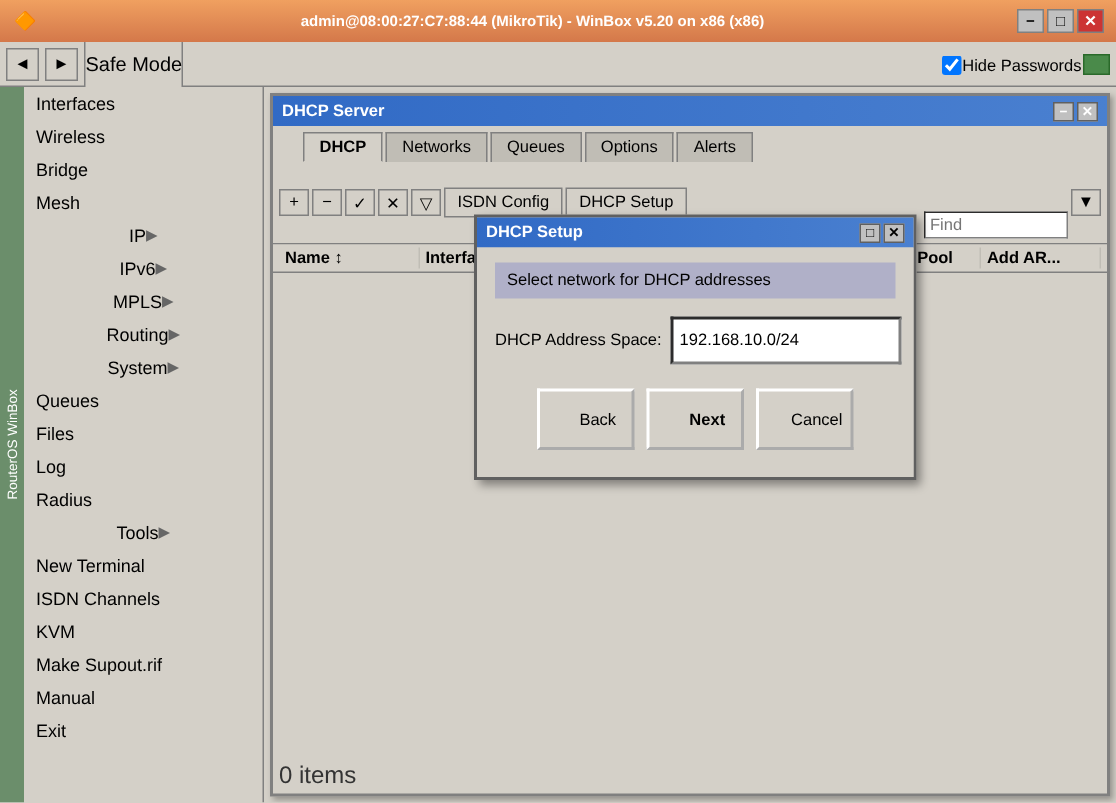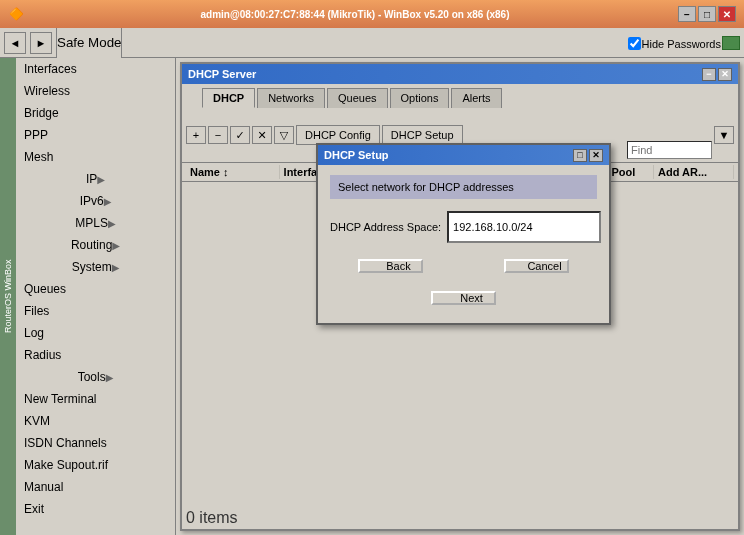--- a/index.html
+++ b/index.html
@@ -232,21 +232,21 @@
       cursor: pointer;
       font-size: 11px;
     }
     .dhcp-find {
       margin-left: auto;
       display: flex;
       align-items: center;
       gap: 2px;
     }
     .dhcp-find input {
-      width: 85px;
+      width: 96px;
       height: 18px;
       border: 1px inset #808080;
       background: white;
       font-size: 11px;
       padding: 0 3px;
       margin-top: 30px;
     }
 
     
     .table-headers {
@@ -344,33 +344,32 @@
       color: #000;
     }
     .dialog-buttons {
       display: flex;
       justify-content: center;
       gap: 8px;
       padding: 4px 0 8px;
     }
     .dialog-btn {
       width: 65px;
-      height: 14px;
+      height: 41px;
       background: #d4d0c8;
       border: 2px outset #ffffff;
       cursor: pointer;
       font-size: 11px;
       display: flex;
       align-items: center;
       justify-content: center;
       padding-left: 16px;
     }
     .dialog-btn.next-btn {
-      font-weight: normal;
-      margin-top: 32px;
+      font-weight: bold;
     }
   </style>
 </head>
 <body>
 
 <div class="title-bar">
   <div class="title-bar-icon">🔶</div>
   <div class="title-bar-title">admin@08:00:27:C7:88:44 (MikroTik) - WinBox v5.20 on x86 (x86)</div>
   <div class="title-bar-controls">
     <div class="title-bar-btn">−</div>
@@ -401,23 +400,20 @@
       <div class="sidebar-item">
         <span>Interfaces</span>
       </div>
       <div class="sidebar-item">
         <span>Wireless</span>
       </div>
       <div class="sidebar-item">
         <span>Bridge</span>
       </div>
       <div class="sidebar-item">
-        <span>PPP</span>
-      </div>
-      <div class="sidebar-item">
         <span>Mesh</span>
       </div>
       <div class="sidebar-item has-arrow">
         <span>IP</span>
         <span class="sidebar-arrow">▶</span>
       </div>
       <div class="sidebar-item has-arrow">
         <span>IPv6</span>
         <span class="sidebar-arrow">▶</span>
       </div>
@@ -446,24 +442,24 @@
         <span>Radius</span>
       </div>
       <div class="sidebar-item has-arrow">
         <span>Tools</span>
         <span class="sidebar-arrow">▶</span>
       </div>
       <div class="sidebar-item">
         <span>New Terminal</span>
       </div>
       <div class="sidebar-item">
+        <span>ISDN Channels</span>
+      </div>
+      <div class="sidebar-item">
         <span>KVM</span>
-      </div>
-      <div class="sidebar-item">
-        <span>ISDN Channels</span>
       </div>
       <div class="sidebar-item">
         <span>Make Supout.rif</span>
       </div>
       <div class="sidebar-item">
         <span>Manual</span>
       </div>
       <div class="sidebar-item">
         <span>Exit</span>
       </div>
@@ -508,21 +504,21 @@
         </button>
         <button class="dhcp-toolbar-btn">
           <span>✓</span>
         </button>
         <button class="dhcp-toolbar-btn">
           <span>✕</span>
         </button>
         <button class="dhcp-toolbar-btn">
           <span>▽</span>
         </button>
-        <button class="dhcp-config-btn">DHCP Config</button>
+        <button class="dhcp-config-btn">ISDN Config</button>
         <button class="dhcp-setup-btn">DHCP Setup</button>
         <div class="dhcp-find">
           <input type="text" placeholder="Find" style="">
         </div>
         <button class="dhcp-toolbar-btn">▼</button>
       </div>
 
       <div class="table-headers">
         <div class="table-header">
           <span>Name</span>

